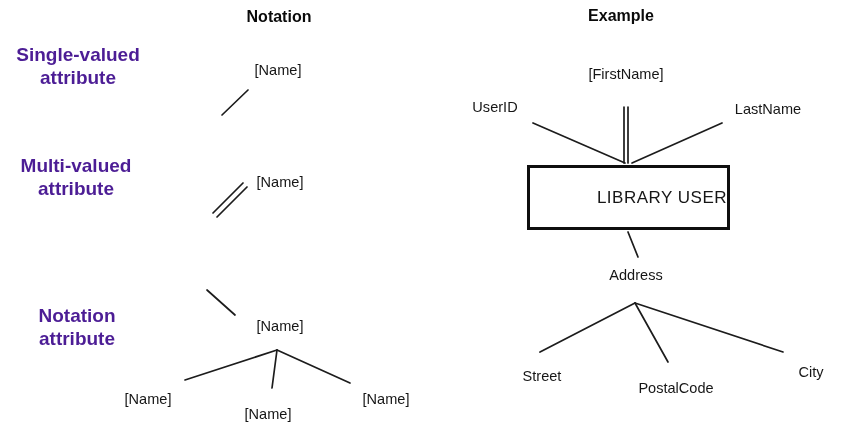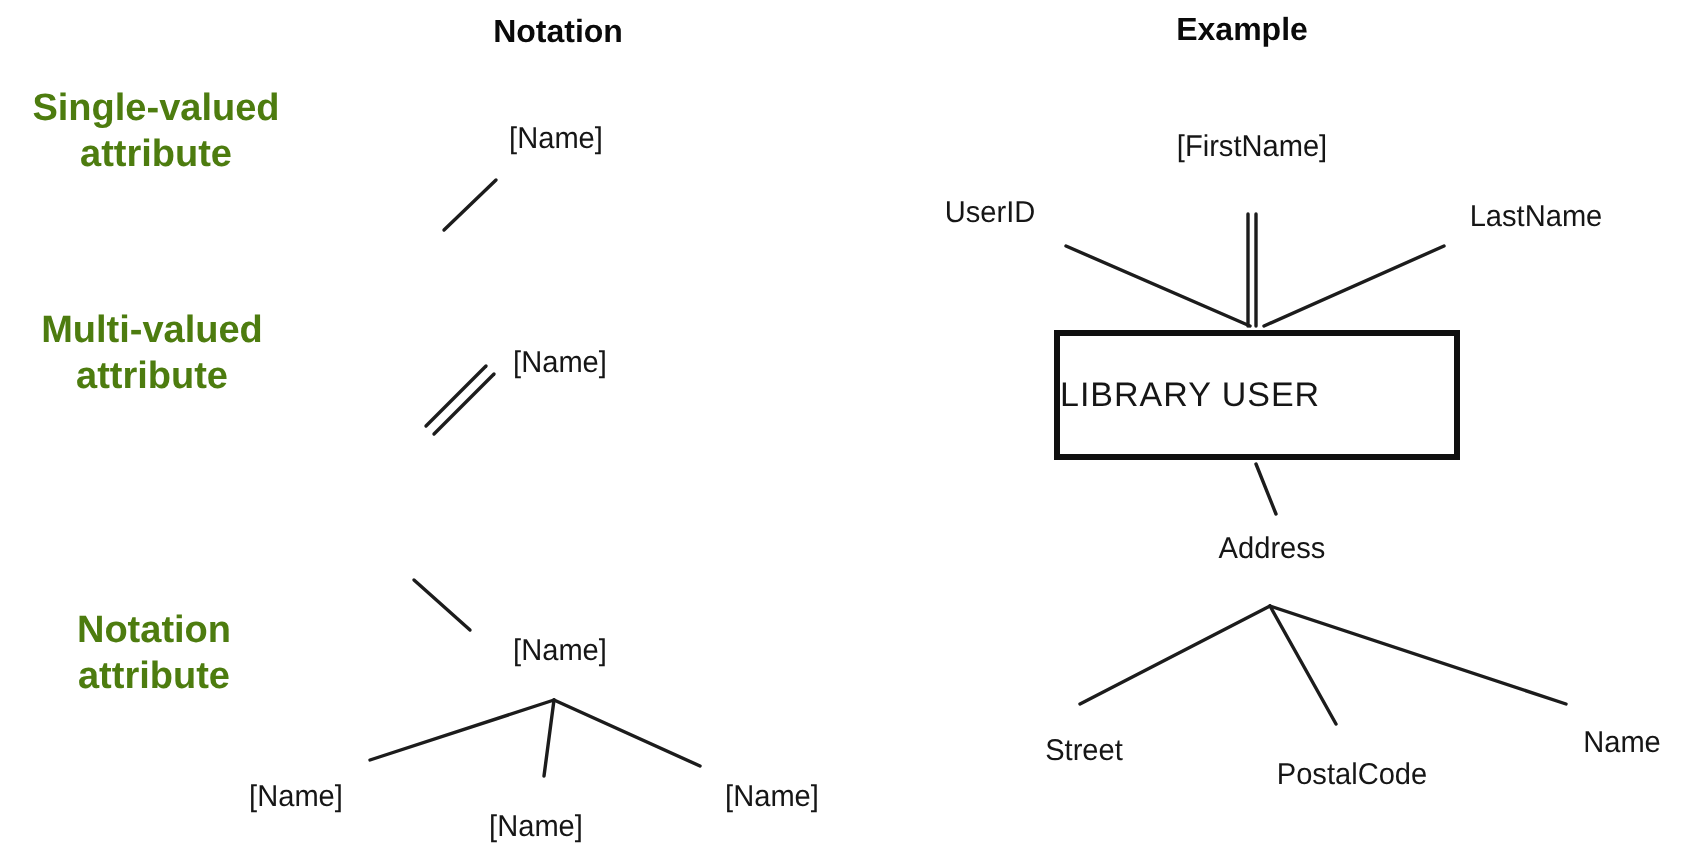--- a/index.html
+++ b/index.html
@@ -10,32 +10,32 @@
   }
   svg.lines { position:absolute; left:0; top:0; width:851px; height:427px; }
   svg.lines line { stroke:#1c1c1c; stroke-width:1.7; stroke-linecap:round; }
 
   .hdr {
     position:absolute; font-weight:bold; font-size:16px;
     transform:translateX(-50%); white-space:nowrap; color:#0a0a0a;
   }
   .rowlabel {
     position:absolute; font-weight:bold; font-size:19px; line-height:23px;
-    text-align:center; transform:translateX(-50%); white-space:nowrap; color:#4d7c0f;
+    text-align:center; transform:translateX(-50%); white-space:nowrap; color:#4c1d95;
   }
   .rowlabel span { display:block; }
   .dlabel {
     position:absolute; font-size:15px; line-height:17px;
     transform:translateX(-50%) scaleX(0.97); transform-origin:center;
     white-space:nowrap; color:#161616;
   }
   .entity-box {
     position:absolute; left:527px; top:165px; width:197px; height:59px;
     border:3px solid #0f0f0f; background:#ffffff;
-    display:flex; align-items:center; justify-content:flex-start;
+    display:flex; align-items:center; justify-content:flex-end;
     font-size:17px; letter-spacing:0.5px; color:#161616;
   }
 </style>
 </head>
 <body>
 
 <div class="canvas">
 
   <svg class="lines" viewBox="0 0 851 427">
 
@@ -87,15 +87,15 @@
   <div class="dlabel" style="left:495px; top:98px;">UserID</div>
   <div class="dlabel" style="left:768px; top:100px;">LastName</div>
 
   <div class="entity-box">
     <span>LIBRARY USER</span>
   </div>
 
   <div class="dlabel" style="left:636px; top:266px;">Address</div>
   <div class="dlabel" style="left:542px; top:367px;">Street</div>
   <div class="dlabel" style="left:676px; top:379px;">PostalCode</div>
-  <div class="dlabel" style="left:811px; top:363px;">Name</div>
+  <div class="dlabel" style="left:811px; top:363px;">City</div>
 
 </div>
 
 </body></html>

